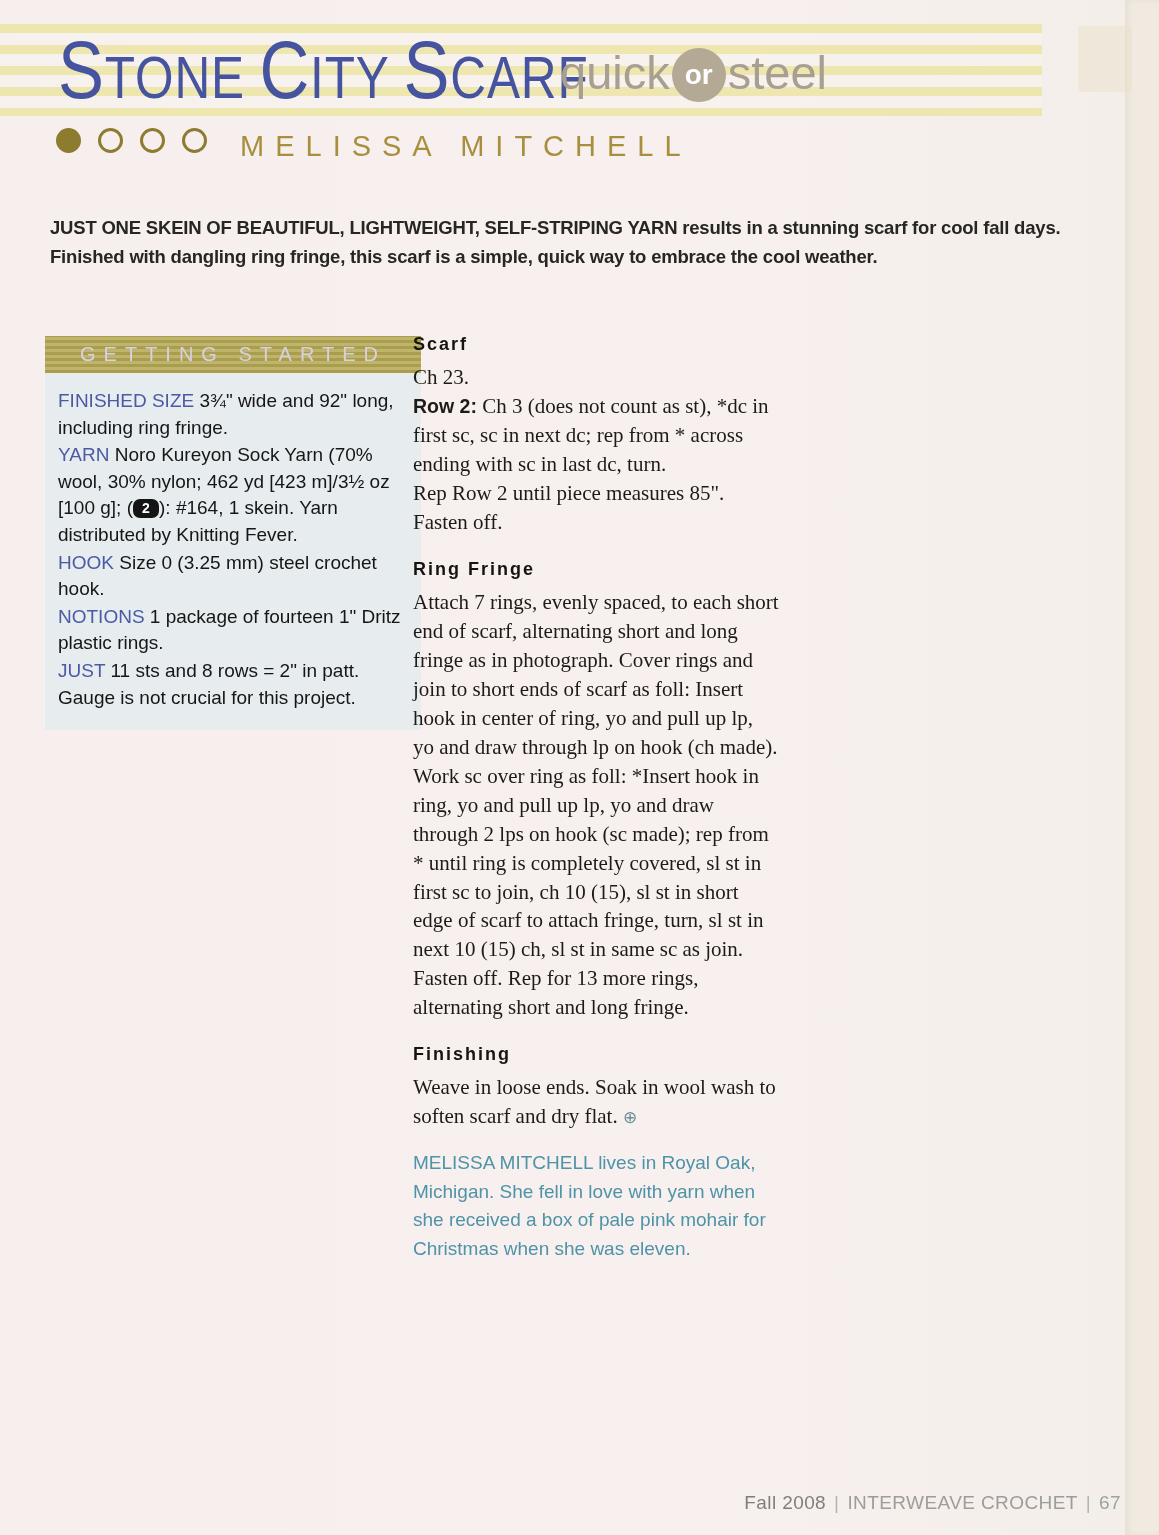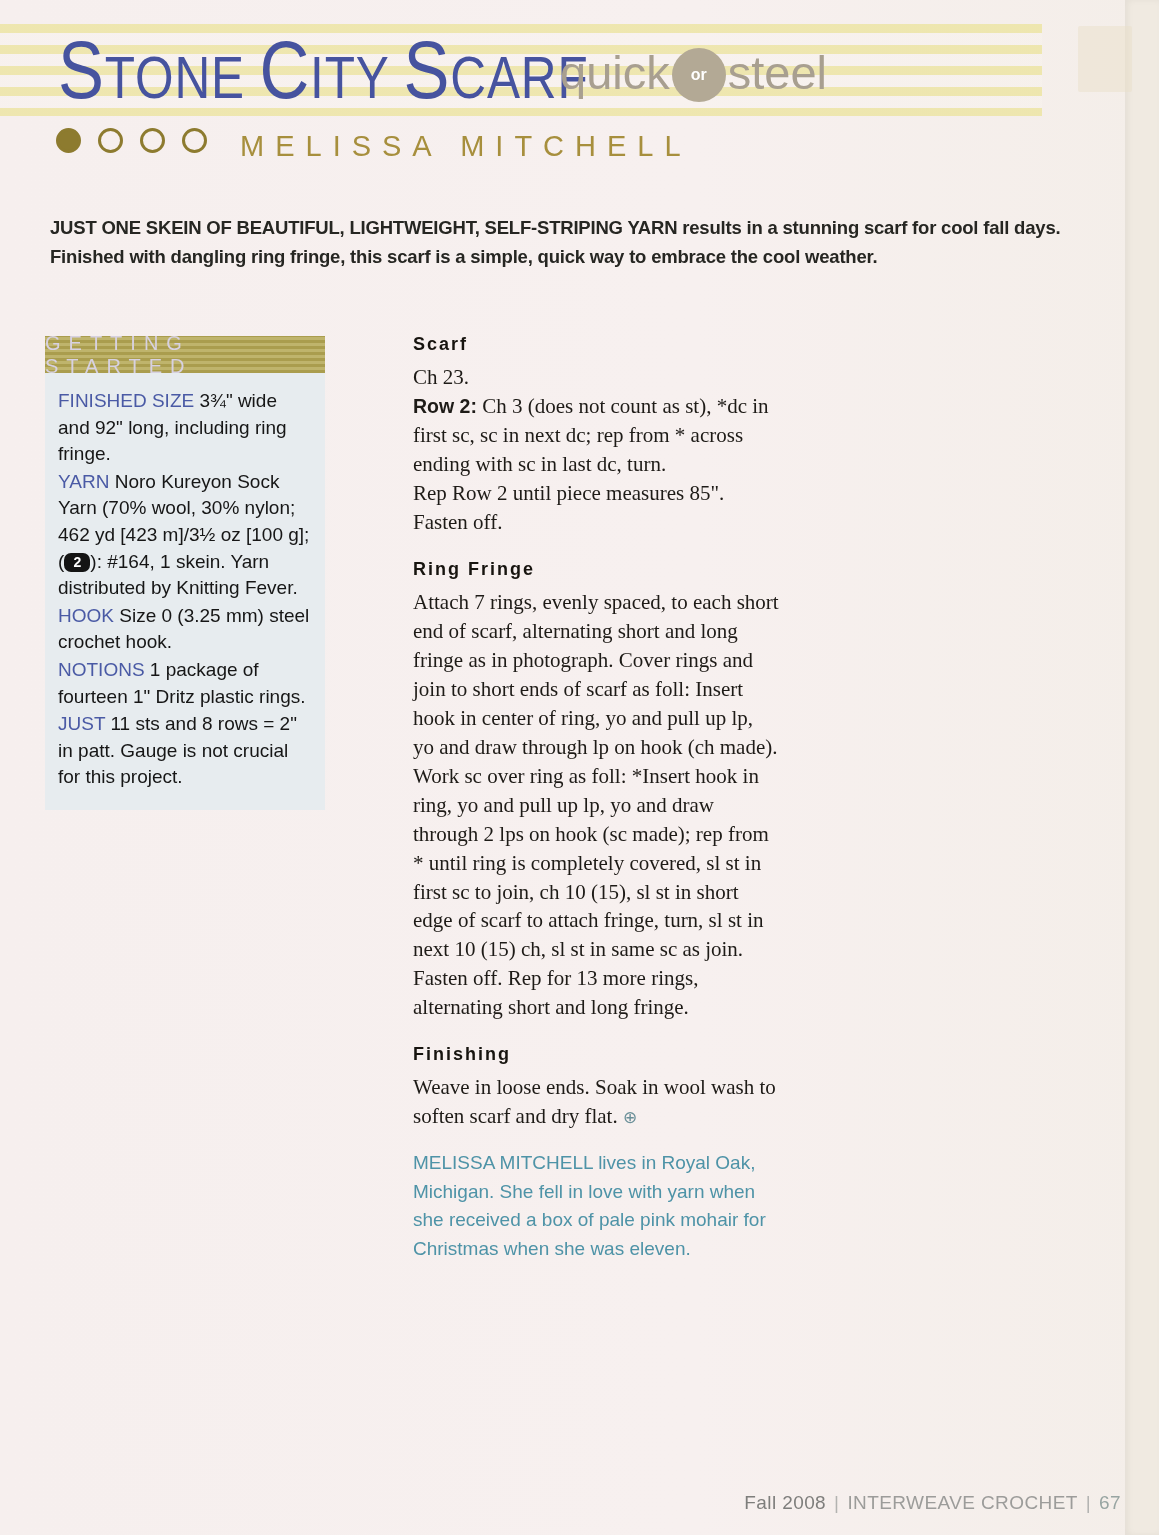--- a/index.html
+++ b/index.html
@@ -14,31 +14,31 @@
   
   .masthead-stripes{position:absolute;left:0;top:24px;width:1042px;height:92px;
     background:repeating-linear-gradient(180deg,rgba(236,228,160,.8) 0 9px,rgba(251,248,240,.25) 9px 21px);}
   .title{position:absolute;left:58px;top:28px;white-space:nowrap;color:#46539f;
          font-weight:400;letter-spacing:1px;transform:scaleX(.84);transform-origin:left top;}
   .title .B{font-size:82px;line-height:84px;}
   .title .S{font-size:59px;line-height:84px;}
   .qs{position:absolute;left:560px;top:42px;display:flex;align-items:center;
       color:#a89f90;font-size:47px;}
   .qs .orb{width:54px;height:54px;border-radius:50%;background:#b3a995;color:#fff;
-      display:flex;align-items:center;justify-content:center;font-size:16px;font-weight:700;
+      display:flex;align-items:center;justify-content:center;font-size:28px;font-weight:700;
       margin:6px 2px 0;}
   .dots{position:absolute;left:56px;top:128px;display:flex;gap:17px;}
   .dot{width:25px;height:25px;border-radius:50%;border:3px solid #8d7b2f;box-sizing:border-box;}
   .dot.filled{background:#8d7b2f;}
   .author{position:absolute;left:240px;top:130px;font-size:29px;letter-spacing:11px;color:#a78f3d;}
   
   .intro{position:absolute;left:50px;top:194px;width:1080px;font-weight:700;
          font-size:18.5px;line-height:1.6;color:#262622;letter-spacing:-.2px;}
   
-  .gs{position:absolute;left:45px;top:336px;width:280px;}
+  .gs{position:absolute;left:45px;top:336px;width:376px;}
   .gs-head{height:37px;display:flex;align-items:center;justify-content:center;
     background:repeating-linear-gradient(0deg,#aa9d4e 0 3px,#bfb46c 3px 6px);
     color:#d7d1e1;font-size:20px;letter-spacing:8px;}
   .gs-body{background:#e7ecef;padding:15px 13px 18px;font-size:19px;line-height:1.4;color:#161616;}
   .gs-item{margin-bottom:1px;}
   .gs-label{color:#4a5aa5;}
   .yarnbadge{display:inline-block;min-width:18px;padding:0 4px;background:#141414;color:#fff;
     border-radius:7px;font-size:14px;line-height:19px;font-weight:700;text-align:center;vertical-align:1px;}
   
   .col{position:absolute;left:413px;top:334px;width:366px;}

